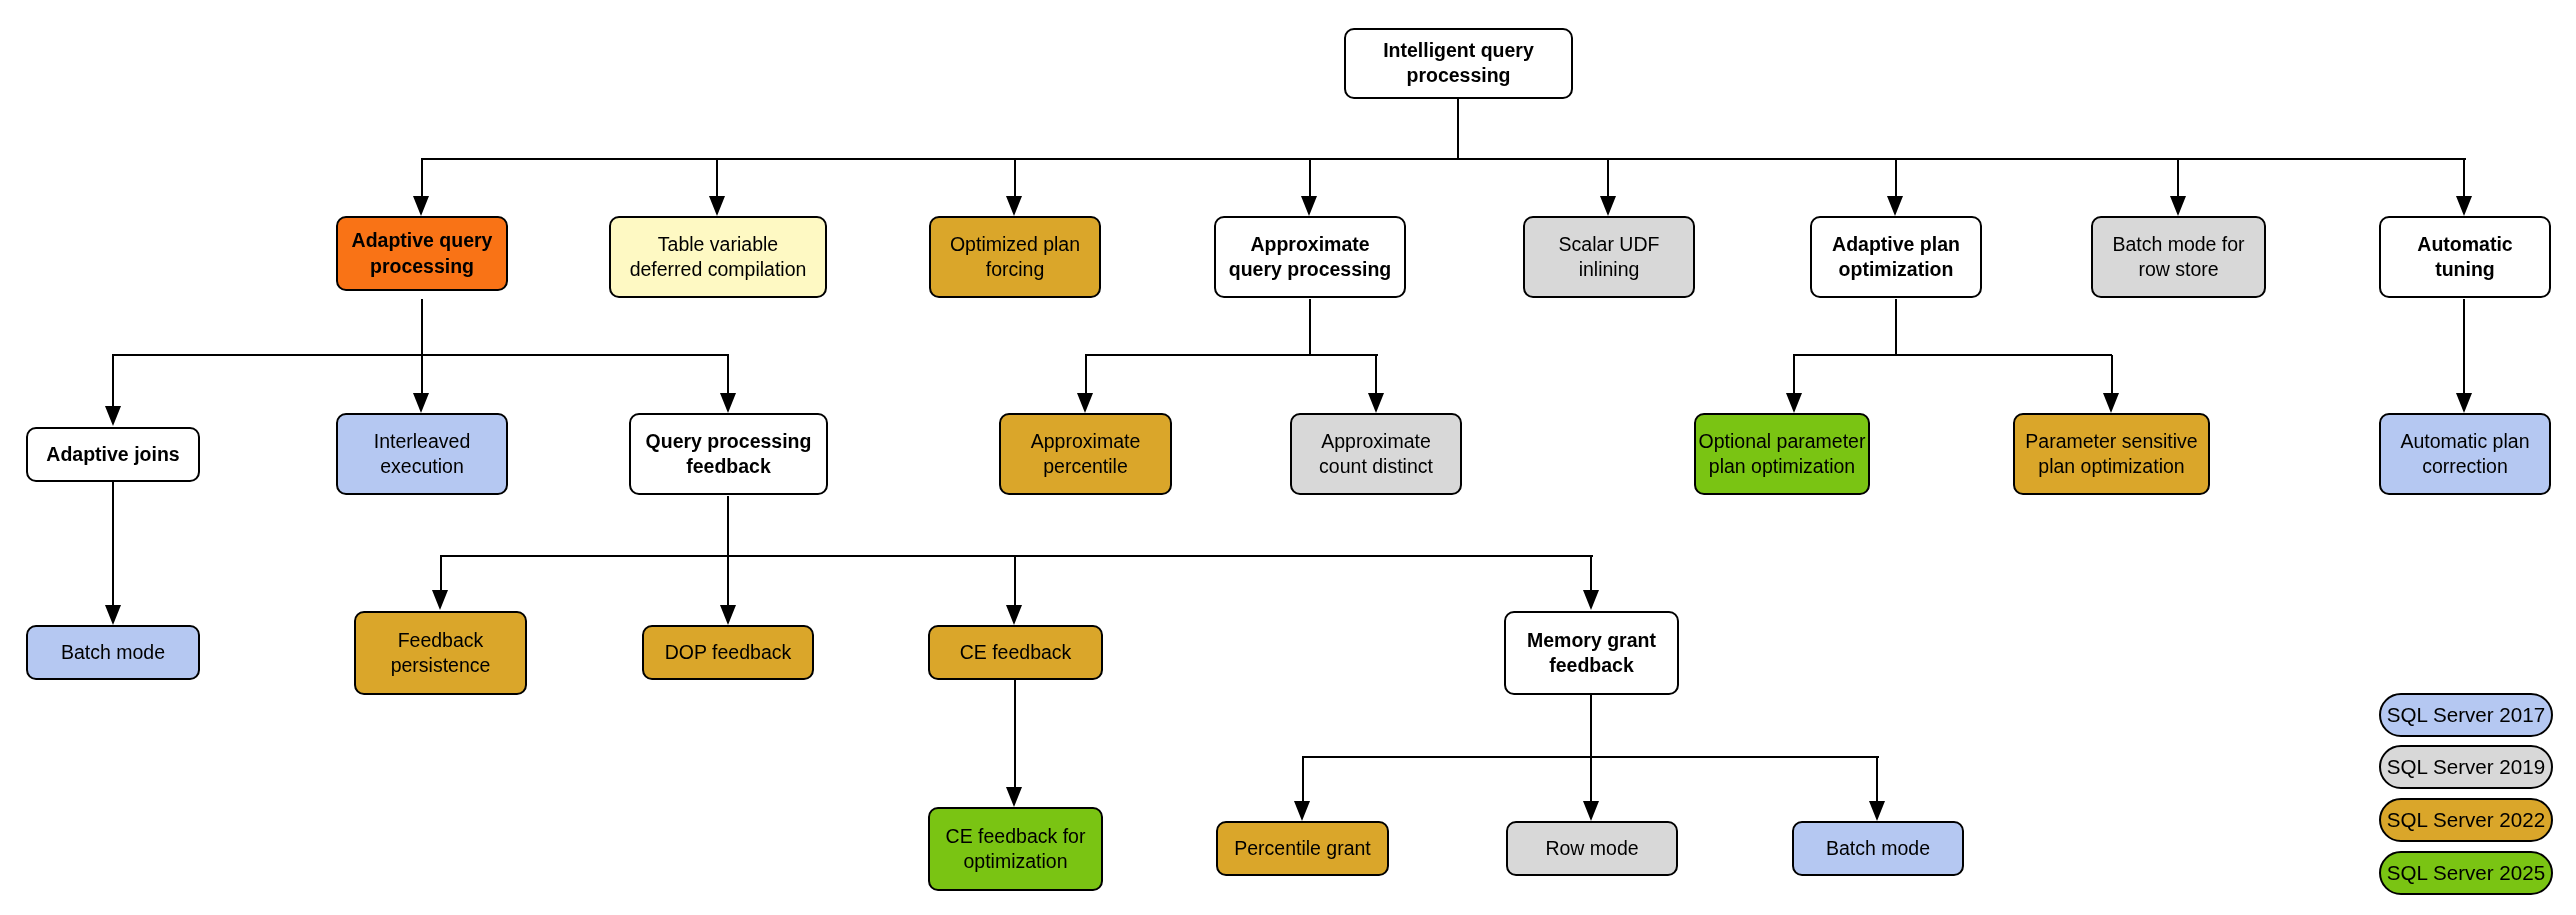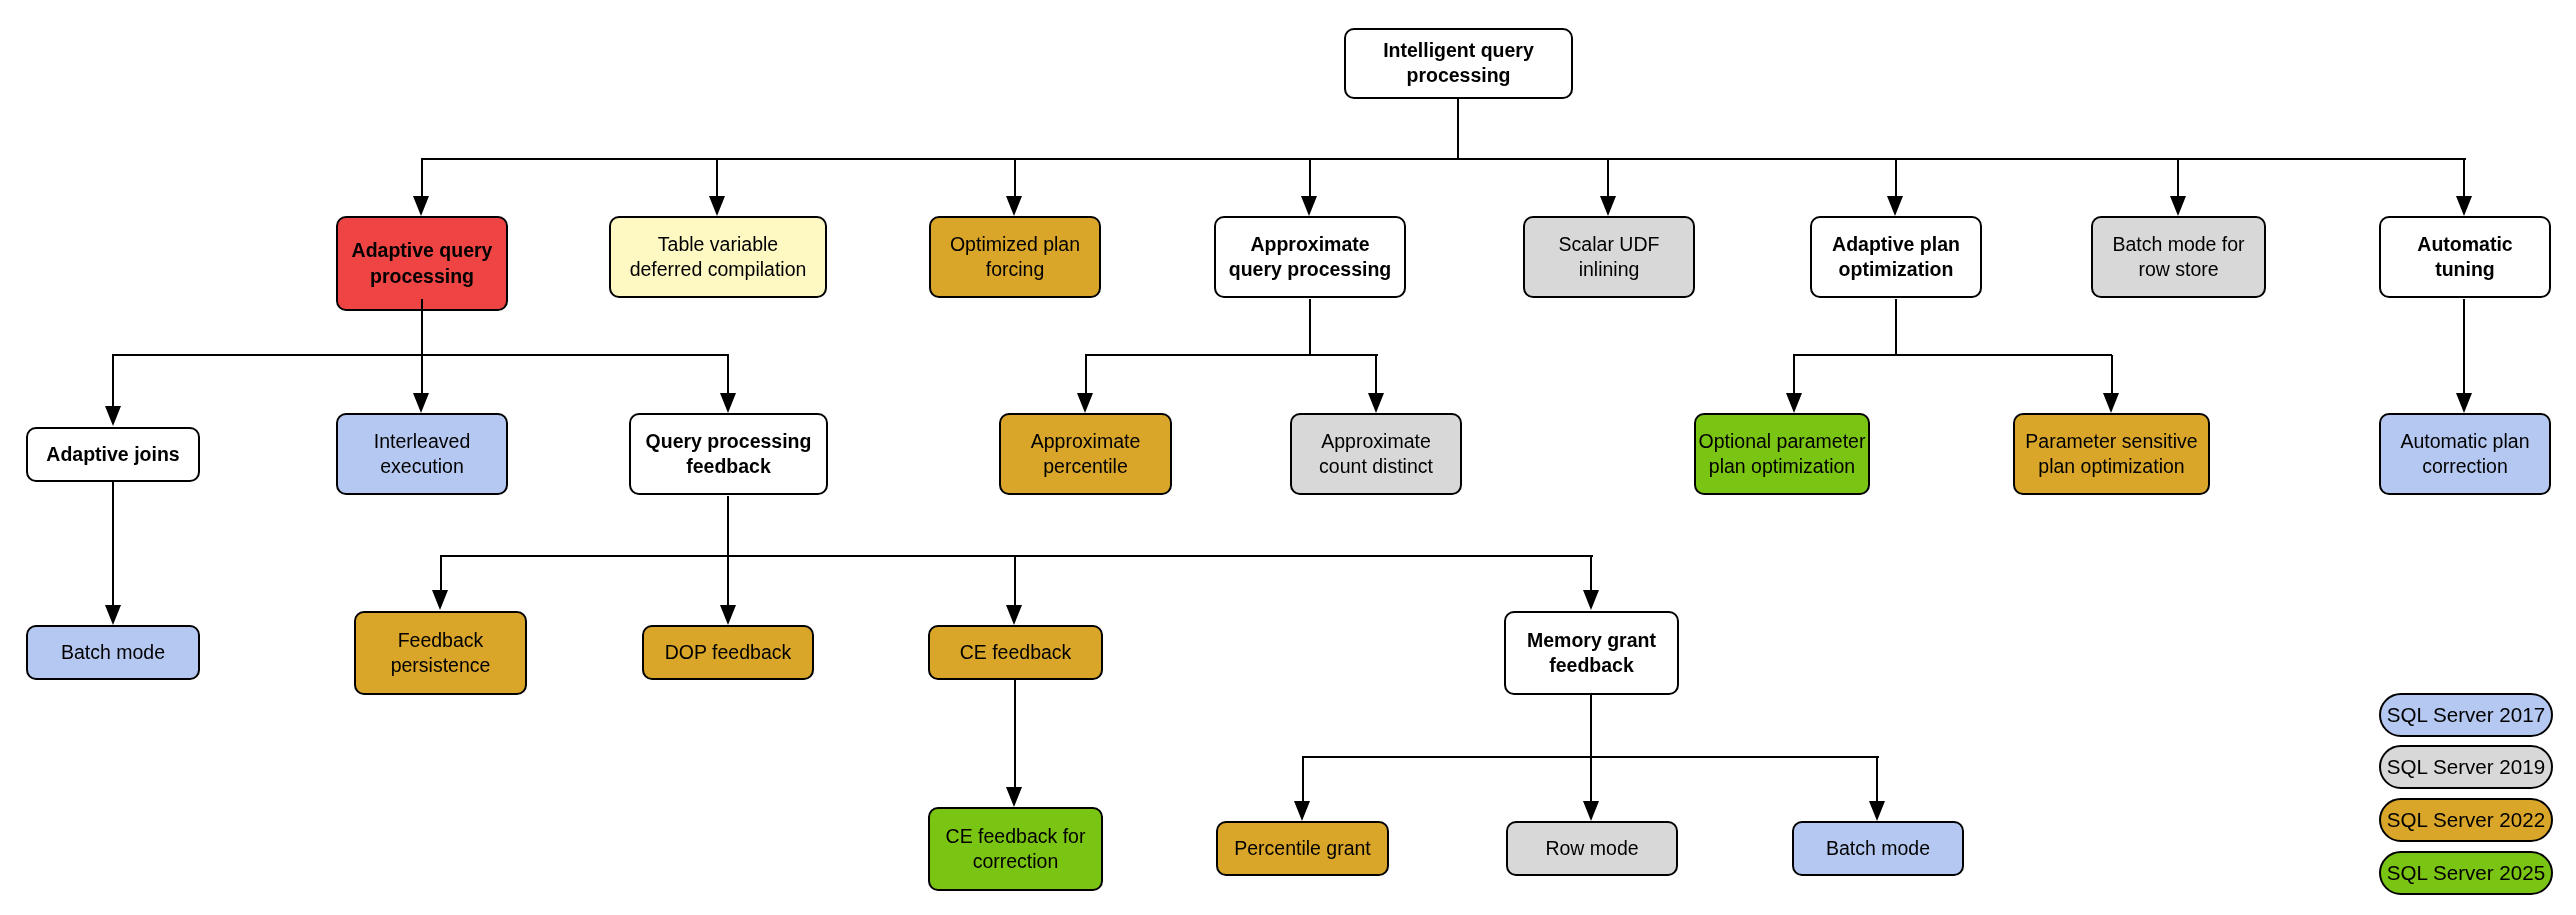--- a/index.html
+++ b/index.html
@@ -55,21 +55,21 @@
     border-right: 8.6px solid transparent;
     border-top: 20.6px solid #000000;
   }
 </style>
 </head>
 <body>
 
 <div id="stage">
     <div class="node cat" style="left: 1344px; top: 27.5px; width: 229px; height: 71px; background: rgb(255, 255, 255);">Intelligent query
 processing</div>
-    <div class="node cat" style="left: 336px; top: 216px; width: 172px; height: 95px; background: #ef4444;">Adaptive query
+    <div class="node cat" style="left: 336px; top: 216px; width: 172px; height: 75px; background: #f97316;">Adaptive query
 processing</div>
     <div class="node" style="left: 609px; top: 216px; width: 218px; height: 82px; background: #fef9c3;">Table variable
 deferred compilation</div>
     <div class="node" style="left: 929px; top: 216px; width: 172px; height: 82px; background: rgb(218, 166, 42);">Optimized plan
 forcing</div>
     <div class="node cat" style="left: 1214px; top: 216px; width: 192px; height: 82px; background: rgb(255, 255, 255);">Approximate
 query processing</div>
     <div class="node" style="left: 1523px; top: 216px; width: 172px; height: 82px; background: rgb(216, 216, 216);">Scalar UDF
 inlining</div>
     <div class="node cat" style="left: 1810px; top: 216px; width: 172px; height: 82px; background: rgb(255, 255, 255);">Adaptive plan
@@ -94,21 +94,21 @@
     <div class="node" style="left: 2379px; top: 413px; width: 172px; height: 82px; background: rgb(181, 200, 242);">Automatic plan
 correction</div>
     <div class="node" style="left: 26px; top: 625px; width: 174px; height: 55px; background: rgb(181, 200, 242);">Batch mode</div>
     <div class="node" style="left: 354px; top: 611px; width: 173px; height: 84px; background: rgb(218, 166, 42);">Feedback
 persistence</div>
     <div class="node" style="left: 642px; top: 625px; width: 172px; height: 55px; background: rgb(218, 166, 42);">DOP feedback</div>
     <div class="node" style="left: 928px; top: 625px; width: 175px; height: 55px; background: rgb(218, 166, 42);">CE feedback</div>
     <div class="node cat" style="left: 1504px; top: 611px; width: 175px; height: 84px; background: rgb(255, 255, 255);">Memory grant
 feedback</div>
     <div class="node" style="left: 928px; top: 807px; width: 175px; height: 84px; background: rgb(122, 196, 19);">CE feedback for
-correction</div>
+optimization</div>
     <div class="node" style="left: 1216px; top: 821px; width: 173px; height: 55px; background: rgb(218, 166, 42);">Percentile grant</div>
     <div class="node" style="left: 1506px; top: 821px; width: 172px; height: 55px; background: rgb(216, 216, 216);">Row mode</div>
     <div class="node" style="left: 1792px; top: 821px; width: 172px; height: 55px; background: rgb(181, 200, 242);">Batch mode</div>
     <div class="vline" style="left: 1457px; top: 98px; width: 2.3px; height: 61px;"></div>
     <div class="hline" style="left: 421px; top: 158px; width: 2045px; height: 2.3px;"></div>
     <div class="vline" style="left: 421px; top: 159px; width: 2.3px; height: 41px;"></div>
     <div class="arrowhead" style="left: 413px; top: 196px;"></div>
     <div class="vline" style="left: 716px; top: 159px; width: 2.3px; height: 41px;"></div>
     <div class="arrowhead" style="left: 709px; top: 196px;"></div>
     <div class="vline" style="left: 1014px; top: 159px; width: 2.3px; height: 41px;"></div>

